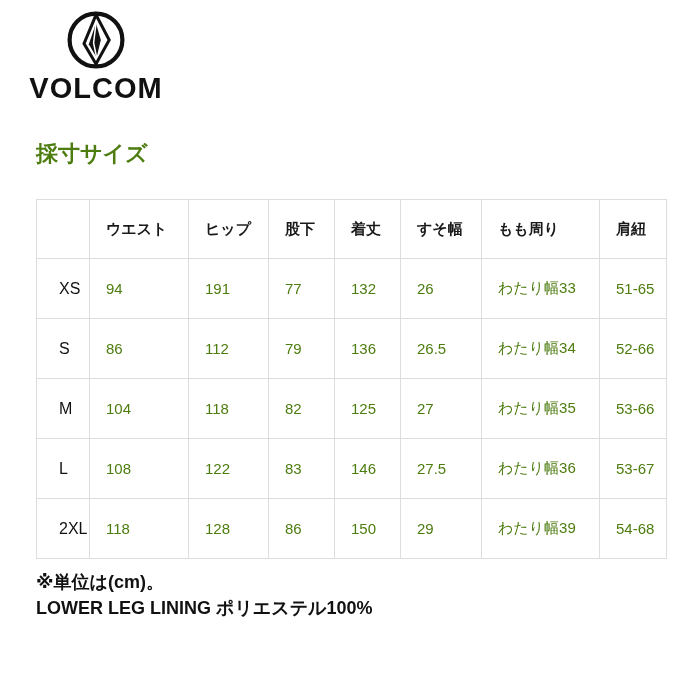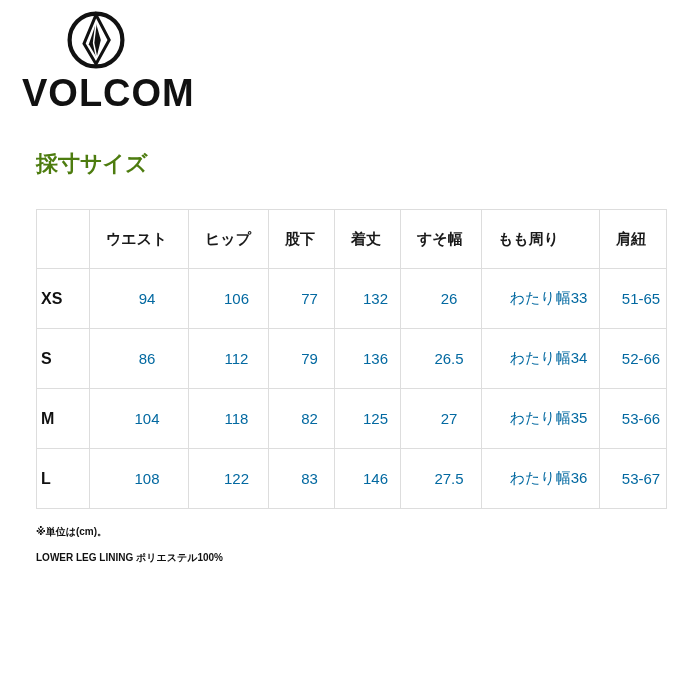--- a/index.html
+++ b/index.html
@@ -8,21 +8,21 @@
     background: #ffffff;
     font-family: "Liberation Sans", "DejaVu Sans", sans-serif;
     color: #111;
     overflow: hidden;
   }
   .brand { margin: 10px 0 0 22px; width: 148px; }
   .stone-wrap { width: 60px; height: 60px; margin: 0 auto; }
   .stone-wrap svg { width: 100%; height: 100%; display: block; }
   .wordmark {
     margin-top: 2px;
-    font-size: 38px;
+    font-size: 29px;
     font-weight: 800;
     letter-spacing: 1px;
     text-align: center;
     color: #111;
     font-family: "Liberation Sans", sans-serif;
   }
   .page-title {
     margin: 34px 0 0 36px;
     font-size: 22px;
     font-weight: 700;
@@ -41,34 +41,33 @@
     font-size: 15px;
     padding-left: 16px;
   }
   table.size-table thead th {
     height: 59px;
     font-weight: 700;
     color: #1a1a1a;
   }
   table.size-table tbody tr { height: 60px; }
   table.size-table tbody th.size-cell {
-    font-weight: 700;
+    font-weight: 400;
     color: #111;
-    padding-left: 4px;
+    padding-left: 22px;
     font-size: 16px;
   }
   table.size-table thead th.col-size { padding-left: 10px; }
   table.size-table td.value-cell {
     font-weight: 400;
-    color: #0369a1;
-    text-align: center;
+    color: #4d7c0f;
   }
   .notes { margin: 10px 0 0 36px; }
   .notes p {
-    font-size: 10px;
+    font-size: 18px;
     font-weight: 700;
     color: #111;
     line-height: 26px;
   }
 </style>
 </head>
 <body>
 
 <div class="brand">
   <div class="stone-wrap">
@@ -104,21 +103,21 @@
       <th>着丈</th>
       <th>すそ幅</th>
       <th>もも周り</th>
       <th>肩紐</th>
     </tr>
   </thead>
   <tbody>
     <tr>
       <th class="size-cell">XS</th>
       <td class="value-cell">94</td>
-      <td class="value-cell">106</td>
+      <td class="value-cell">191</td>
       <td class="value-cell">77</td>
       <td class="value-cell">132</td>
       <td class="value-cell">26</td>
       <td class="value-cell">わたり幅33</td>
       <td class="value-cell">51-65</td>
     </tr>
     <tr>
       <th class="size-cell">S</th>
       <td class="value-cell">86</td>
       <td class="value-cell">112</td>
@@ -141,19 +140,29 @@
     <tr>
       <th class="size-cell">L</th>
       <td class="value-cell">108</td>
       <td class="value-cell">122</td>
       <td class="value-cell">83</td>
       <td class="value-cell">146</td>
       <td class="value-cell">27.5</td>
       <td class="value-cell">わたり幅36</td>
       <td class="value-cell">53-67</td>
     </tr>
+    <tr>
+      <th class="size-cell">2XL</th>
+      <td class="value-cell">118</td>
+      <td class="value-cell">128</td>
+      <td class="value-cell">86</td>
+      <td class="value-cell">150</td>
+      <td class="value-cell">29</td>
+      <td class="value-cell">わたり幅39</td>
+      <td class="value-cell">54-68</td>
+    </tr>
   </tbody>
 </table>
 
 <div class="notes">
   <p>※単位は(cm)。</p>
   <p>LOWER LEG LINING ポリエステル100%</p>
 </div>
 
 </body></html>

